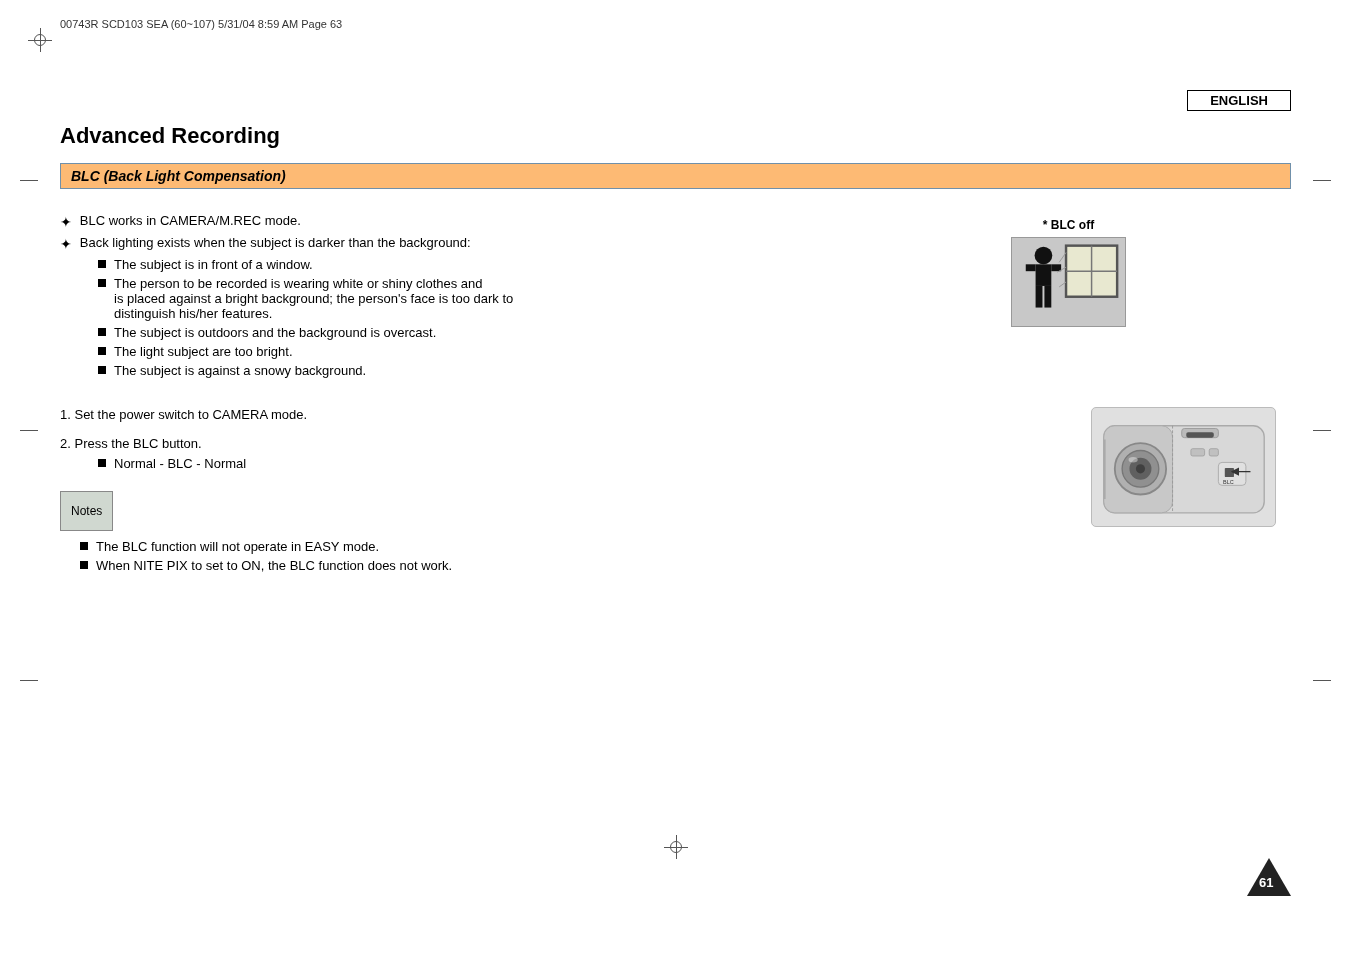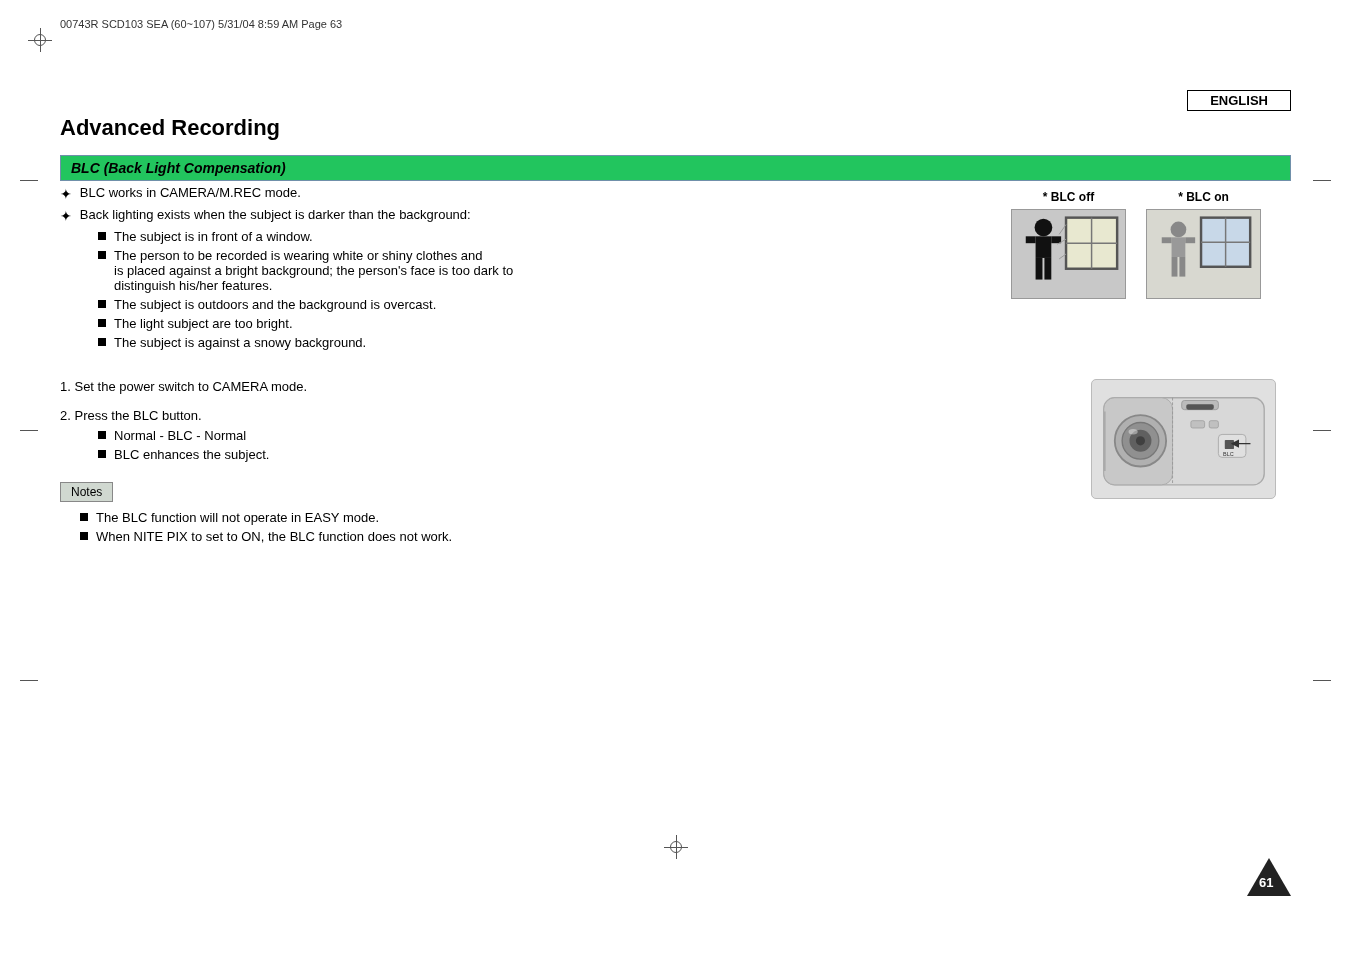--- a/index.html
+++ b/index.html
@@ -30,41 +30,41 @@
       right: 60px;
       border: 1.5px solid #000;
       padding: 2px 22px;
       font-size: 13px;
       font-weight: bold;
     }
 
     
     .main-content {
       position: absolute;
-      top: 115px;
+      top: 123px;
       left: 60px;
       right: 60px;
     }
 
     
     .section-title {
       font-size: 22px;
       font-weight: bold;
       margin-bottom: 14px;
     }
 
     
     .subsection-bar {
-      background: #22c55e;
+      background: #fdba74;
       border: 1px solid #7090aa;
       padding: 4px 10px;
       font-size: 14px;
       font-style: italic;
       font-weight: bold;
-      margin-bottom: 4px;
+      margin-bottom: 24px;
       display: inline-block;
       width: 100%;
     }
 
     
     .two-col {
       display: flex;
       gap: 30px;
     }
 
@@ -192,21 +192,21 @@
     }
 
     
     .notes-section {
       margin-top: 20px;
     }
 
     .notes-badge {
       background: #d0d8d0;
       border: 1px solid #888;
-      padding: 2px 10px;
+      padding: 12px 10px;
       font-size: 12px;
       display: inline-block;
       margin-bottom: 8px;
     }
 
     
     .page-number {
       position: absolute;
       bottom: 55px;
       right: 60px;
@@ -398,46 +398,20 @@
 
               <rect x="33" y="49" width="7" height="22" fill="#111"></rect>
 
               <line x1="55" y1="15" x2="48" y2="25" stroke="#999" stroke-width="1"></line>
               <line x1="55" y1="30" x2="46" y2="35" stroke="#999" stroke-width="1"></line>
               <line x1="55" y1="45" x2="48" y2="50" stroke="#999" stroke-width="1"></line>
             </svg>
           </div>
         </div>
 
-        <div class="blc-image-box">
-          <div class="blc-label">* BLC on</div>
-          <div class="blc-img blc-on-img">
-            <svg class="blc-svg" viewBox="0 0 115 90">
-
-              <rect width="115" height="90" fill="#d8d8d0"></rect>
-
-              <rect x="55" y="8" width="50" height="50" fill="#c8d8e8" stroke="#555" stroke-width="2.5"></rect>
-
-              <line x1="80" y1="8" x2="80" y2="58" stroke="#777" stroke-width="1.5"></line>
-              <line x1="55" y1="33" x2="105" y2="33" stroke="#777" stroke-width="1.5"></line>
-
-              <ellipse cx="32" cy="20" rx="8" ry="8" fill="#888"></ellipse>
-
-              <rect x="25" y="28" width="14" height="20" fill="#999"></rect>
-
-              <rect x="15" y="28" width="10" height="6" fill="#888"></rect>
-
-              <rect x="39" y="28" width="10" height="6" fill="#888"></rect>
-
-              <rect x="25" y="48" width="6" height="20" fill="#888"></rect>
-
-              <rect x="33" y="48" width="6" height="20" fill="#888"></rect>
-            </svg>
-          </div>
-        </div>
       </div>
     </div>
   </div>
 
   
   <div class="steps-section">
     <div class="steps-left">
 
       <div class="step-item">
         <div class="step-number">
@@ -446,24 +420,20 @@
       </div>
 
       <div class="step-item">
         <div class="step-number">
           <span>2.</span>&nbsp;<span>Press the BLC button.</span>
         </div>
         <div class="sub-bullet-list">
           <div class="square-bullet">
             <span class="square-symbol"></span>
             <span>Normal - BLC - Normal</span>
-          </div>
-          <div class="square-bullet">
-            <span class="square-symbol"></span>
-            <span>BLC enhances the subject.</span>
           </div>
         </div>
       </div>
 
       <div class="notes-section">
         <div class="notes-badge">Notes</div>
         <div class="square-bullet">
           <span class="square-symbol"></span>
           <span>The BLC function will not operate in EASY mode.</span>
         </div>

